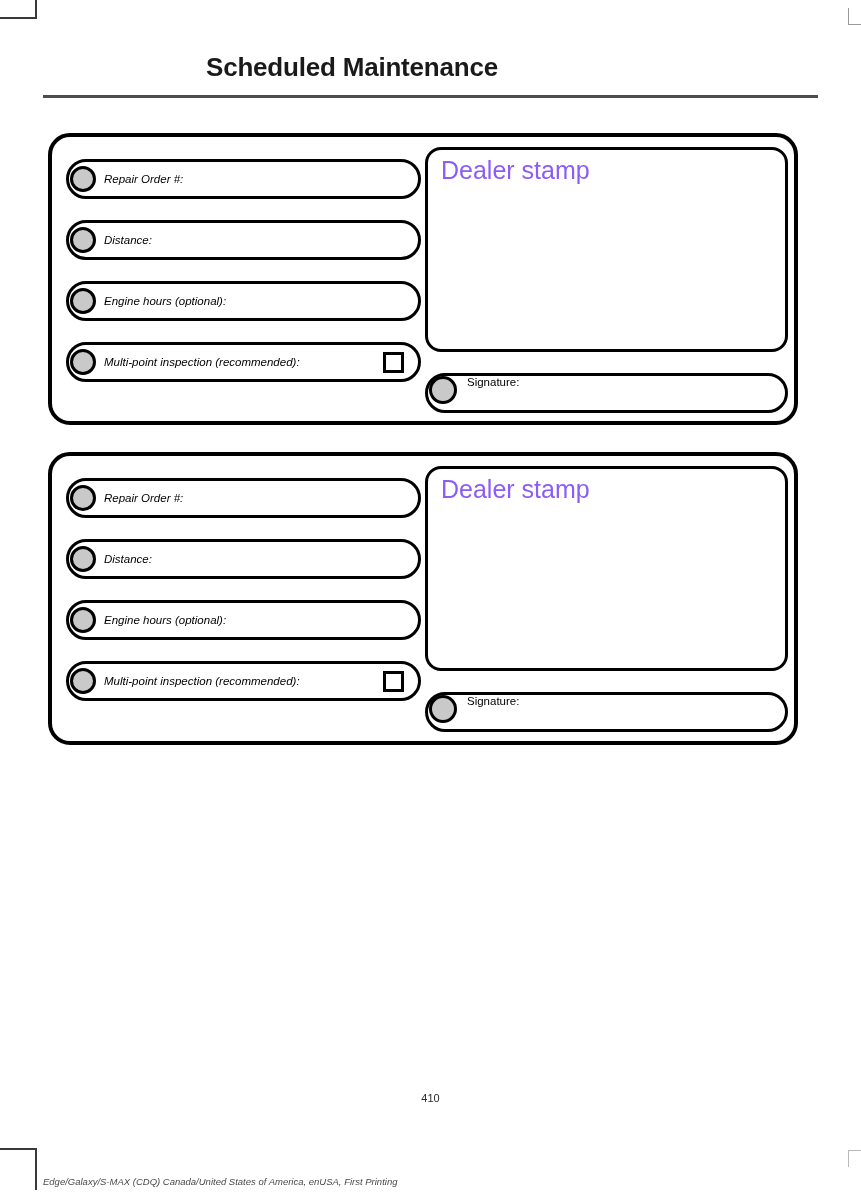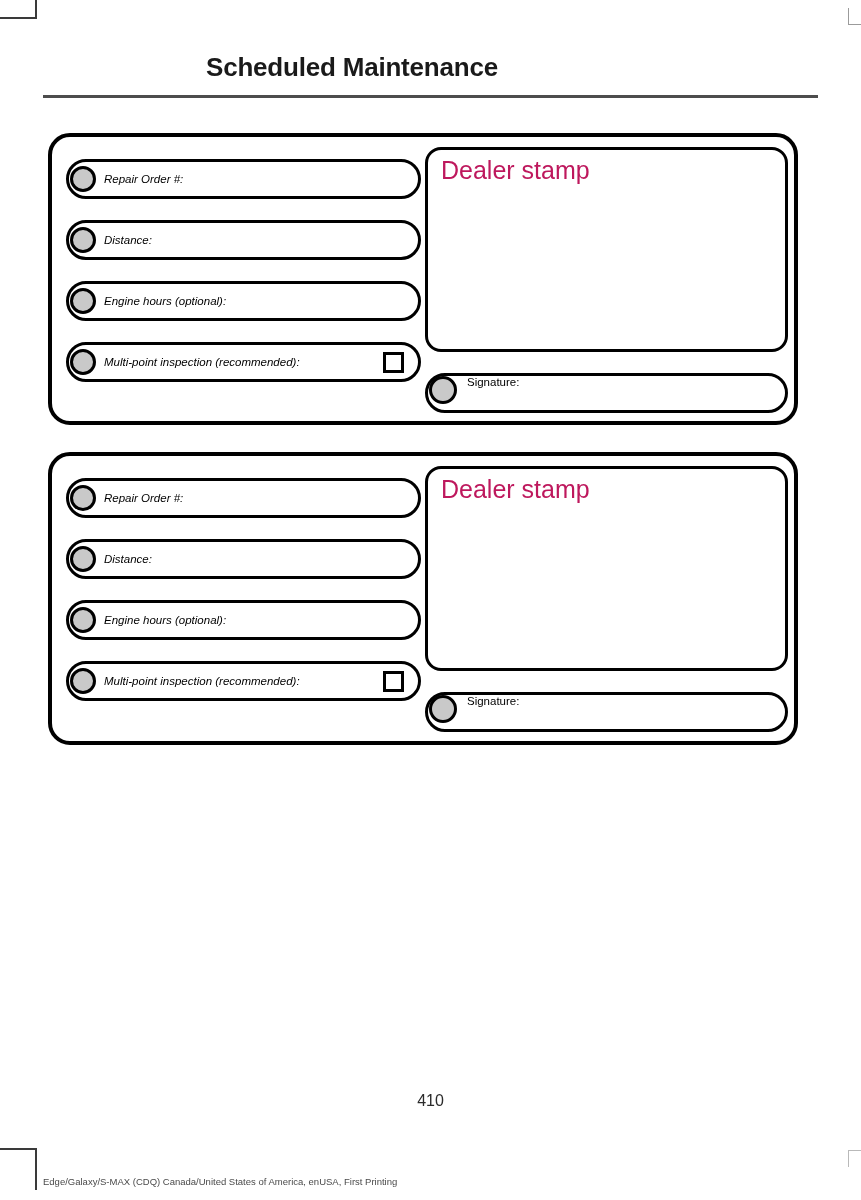--- a/index.html
+++ b/index.html
@@ -144,21 +144,21 @@
     border-radius: 16px;
     background: #ffffff;
     box-sizing: border-box;
     position: relative;
   }
   .dealer-stamp-text {
     position: absolute;
     left: 13px;
     top: 6px;
     font-size: 25px;
-    color: #be185d;
+    color: #8b5cf6;
     white-space: nowrap;
   }
   .signature-pill {
     margin-top: 21px;
     height: 40px;
     border: 3px solid #000000;
     border-radius: 20px;
     background: #ffffff;
     box-sizing: border-box;
     display: flex;
@@ -174,29 +174,30 @@
     margin-left: 10px;
     white-space: nowrap;
   }
 
   
   .page-number {
     position: absolute;
     left: 0; top: 1092px;
     width: 861px;
     text-align: center;
-    font-size: 16px;
+    font-size: 11px;
     color: #2b2b2b;
   }
   .footer-note {
     position: absolute;
     left: 43px; top: 1176px;
     font-size: 9.5px;
     color: #4a4a4a;
     white-space: nowrap;
+    font-style: italic;
   }
 </style>
 </head>
 <body>
 
 <div class="crop-mark crop-tl"></div>
 <div class="crop-mark crop-bl"></div>
 <div class="crop-mark crop-tr"></div>
 <div class="crop-mark crop-br"></div>
 

